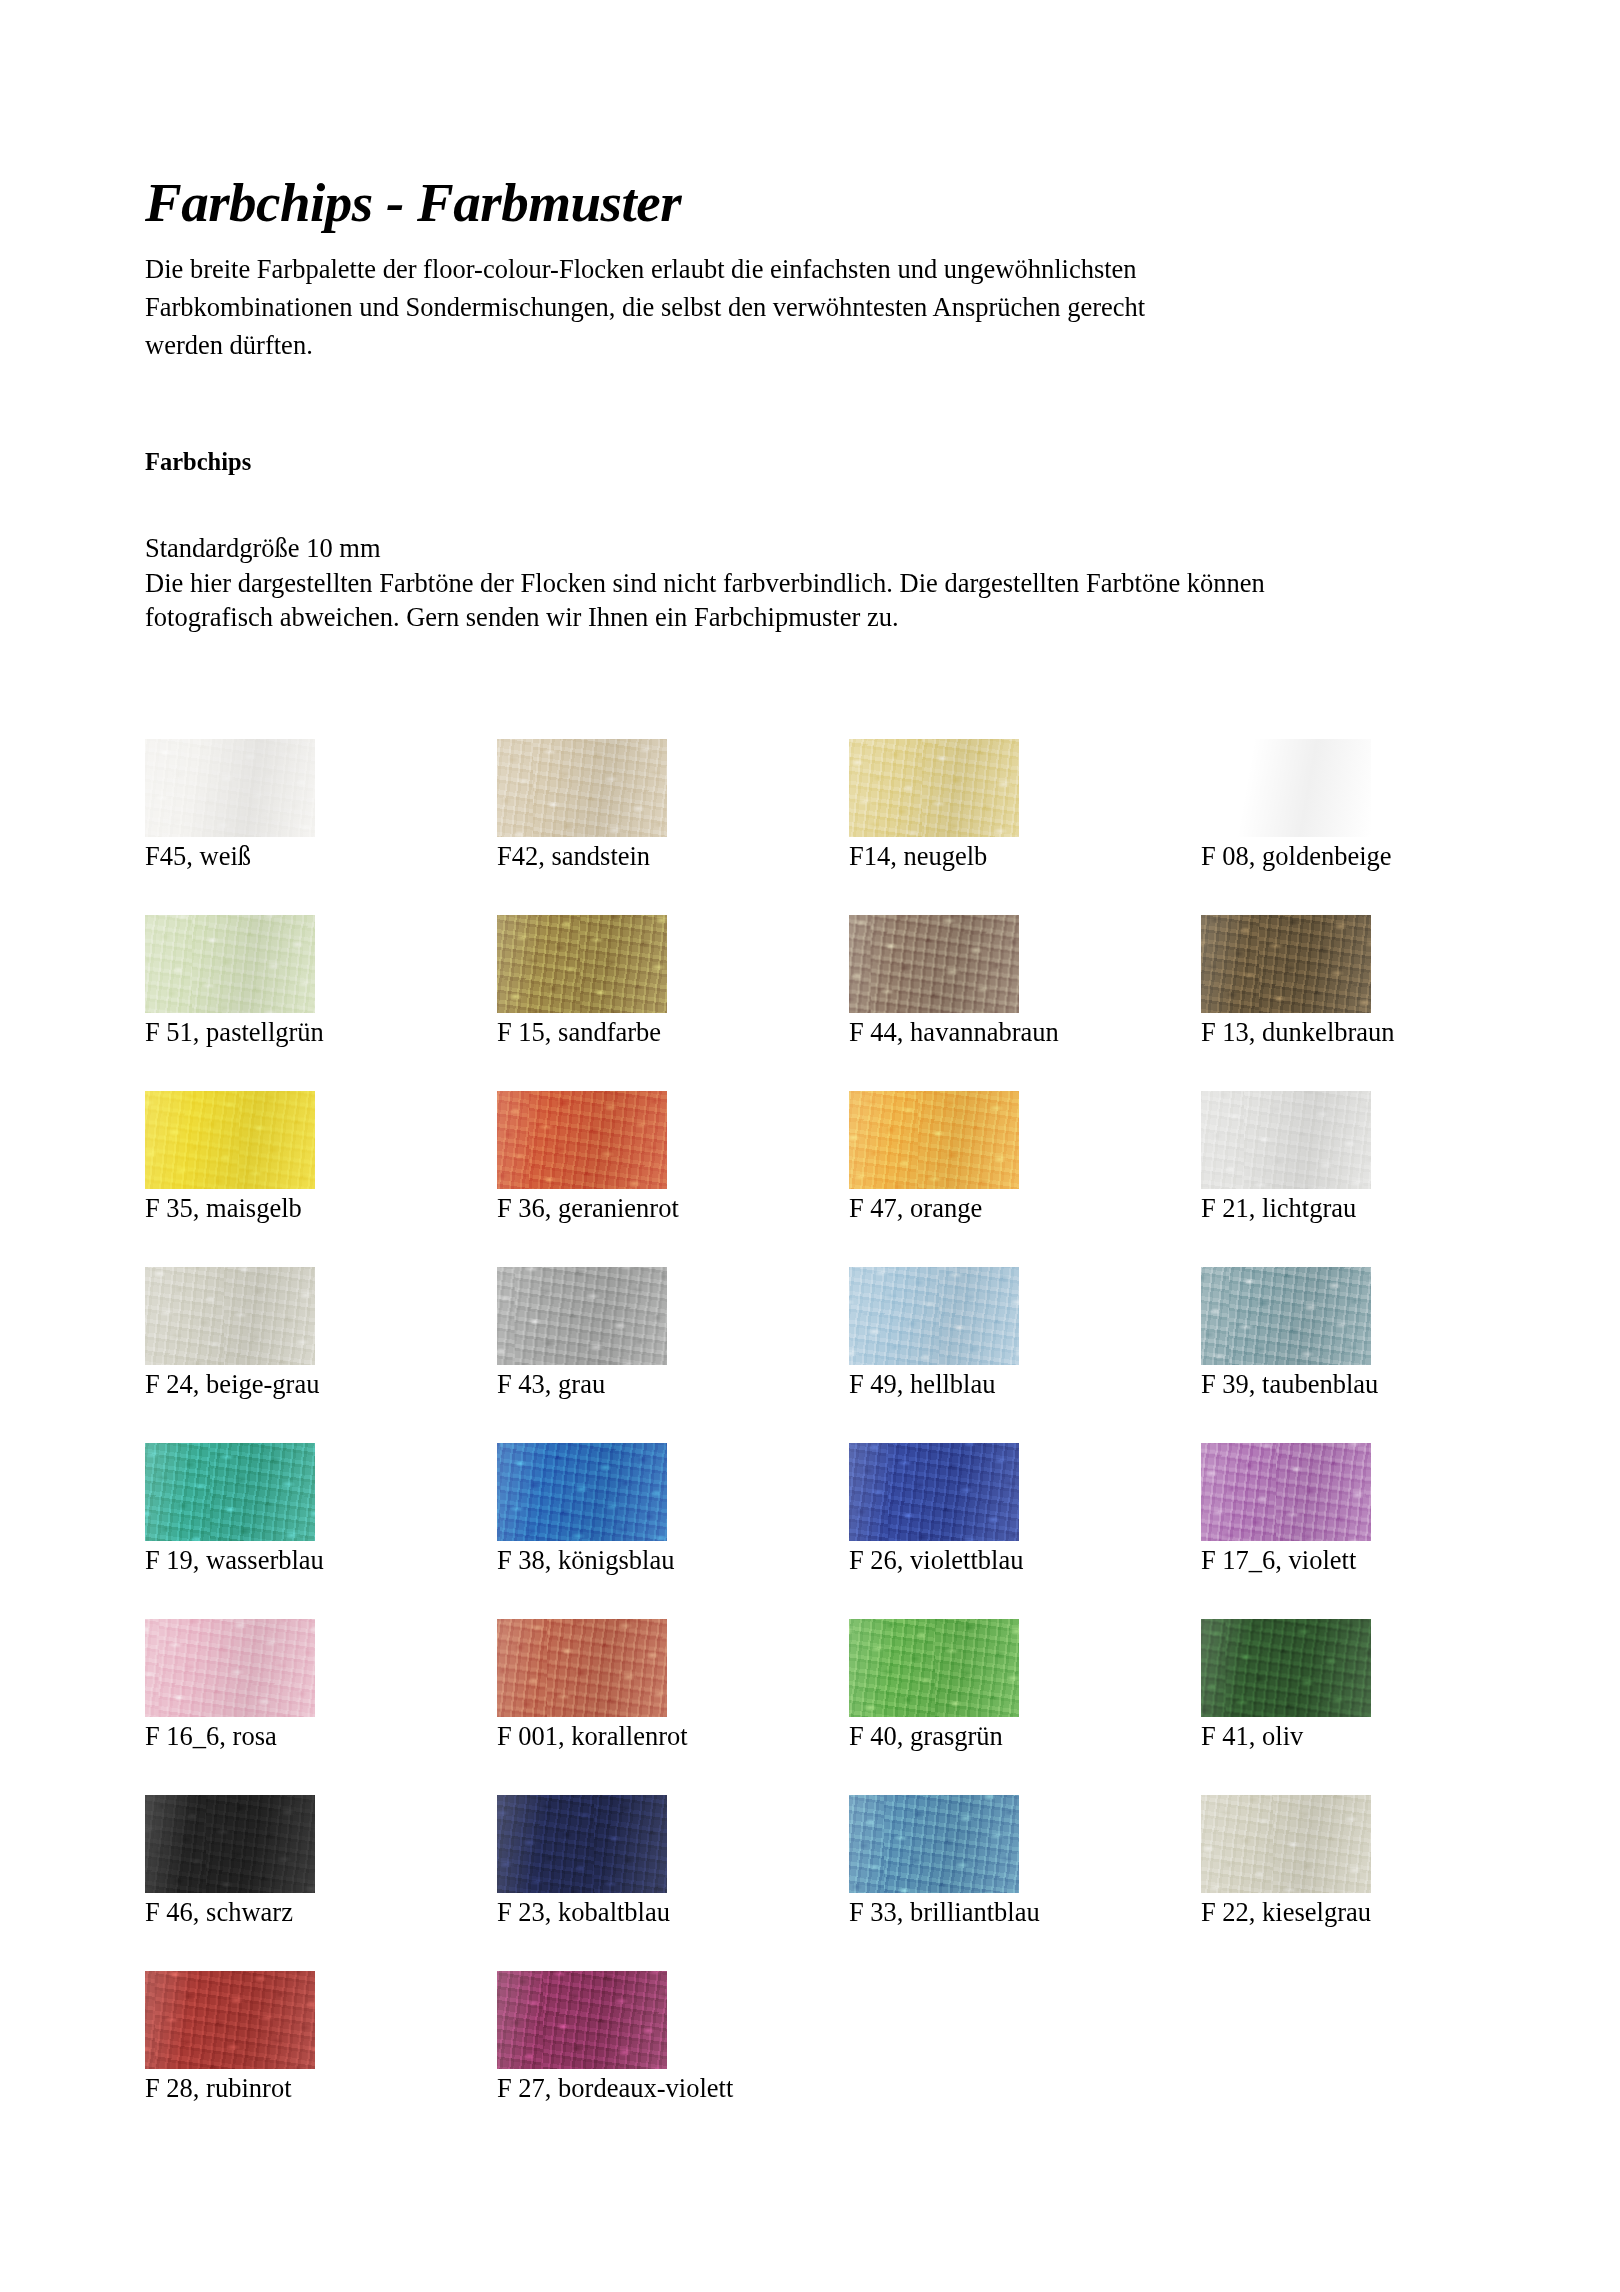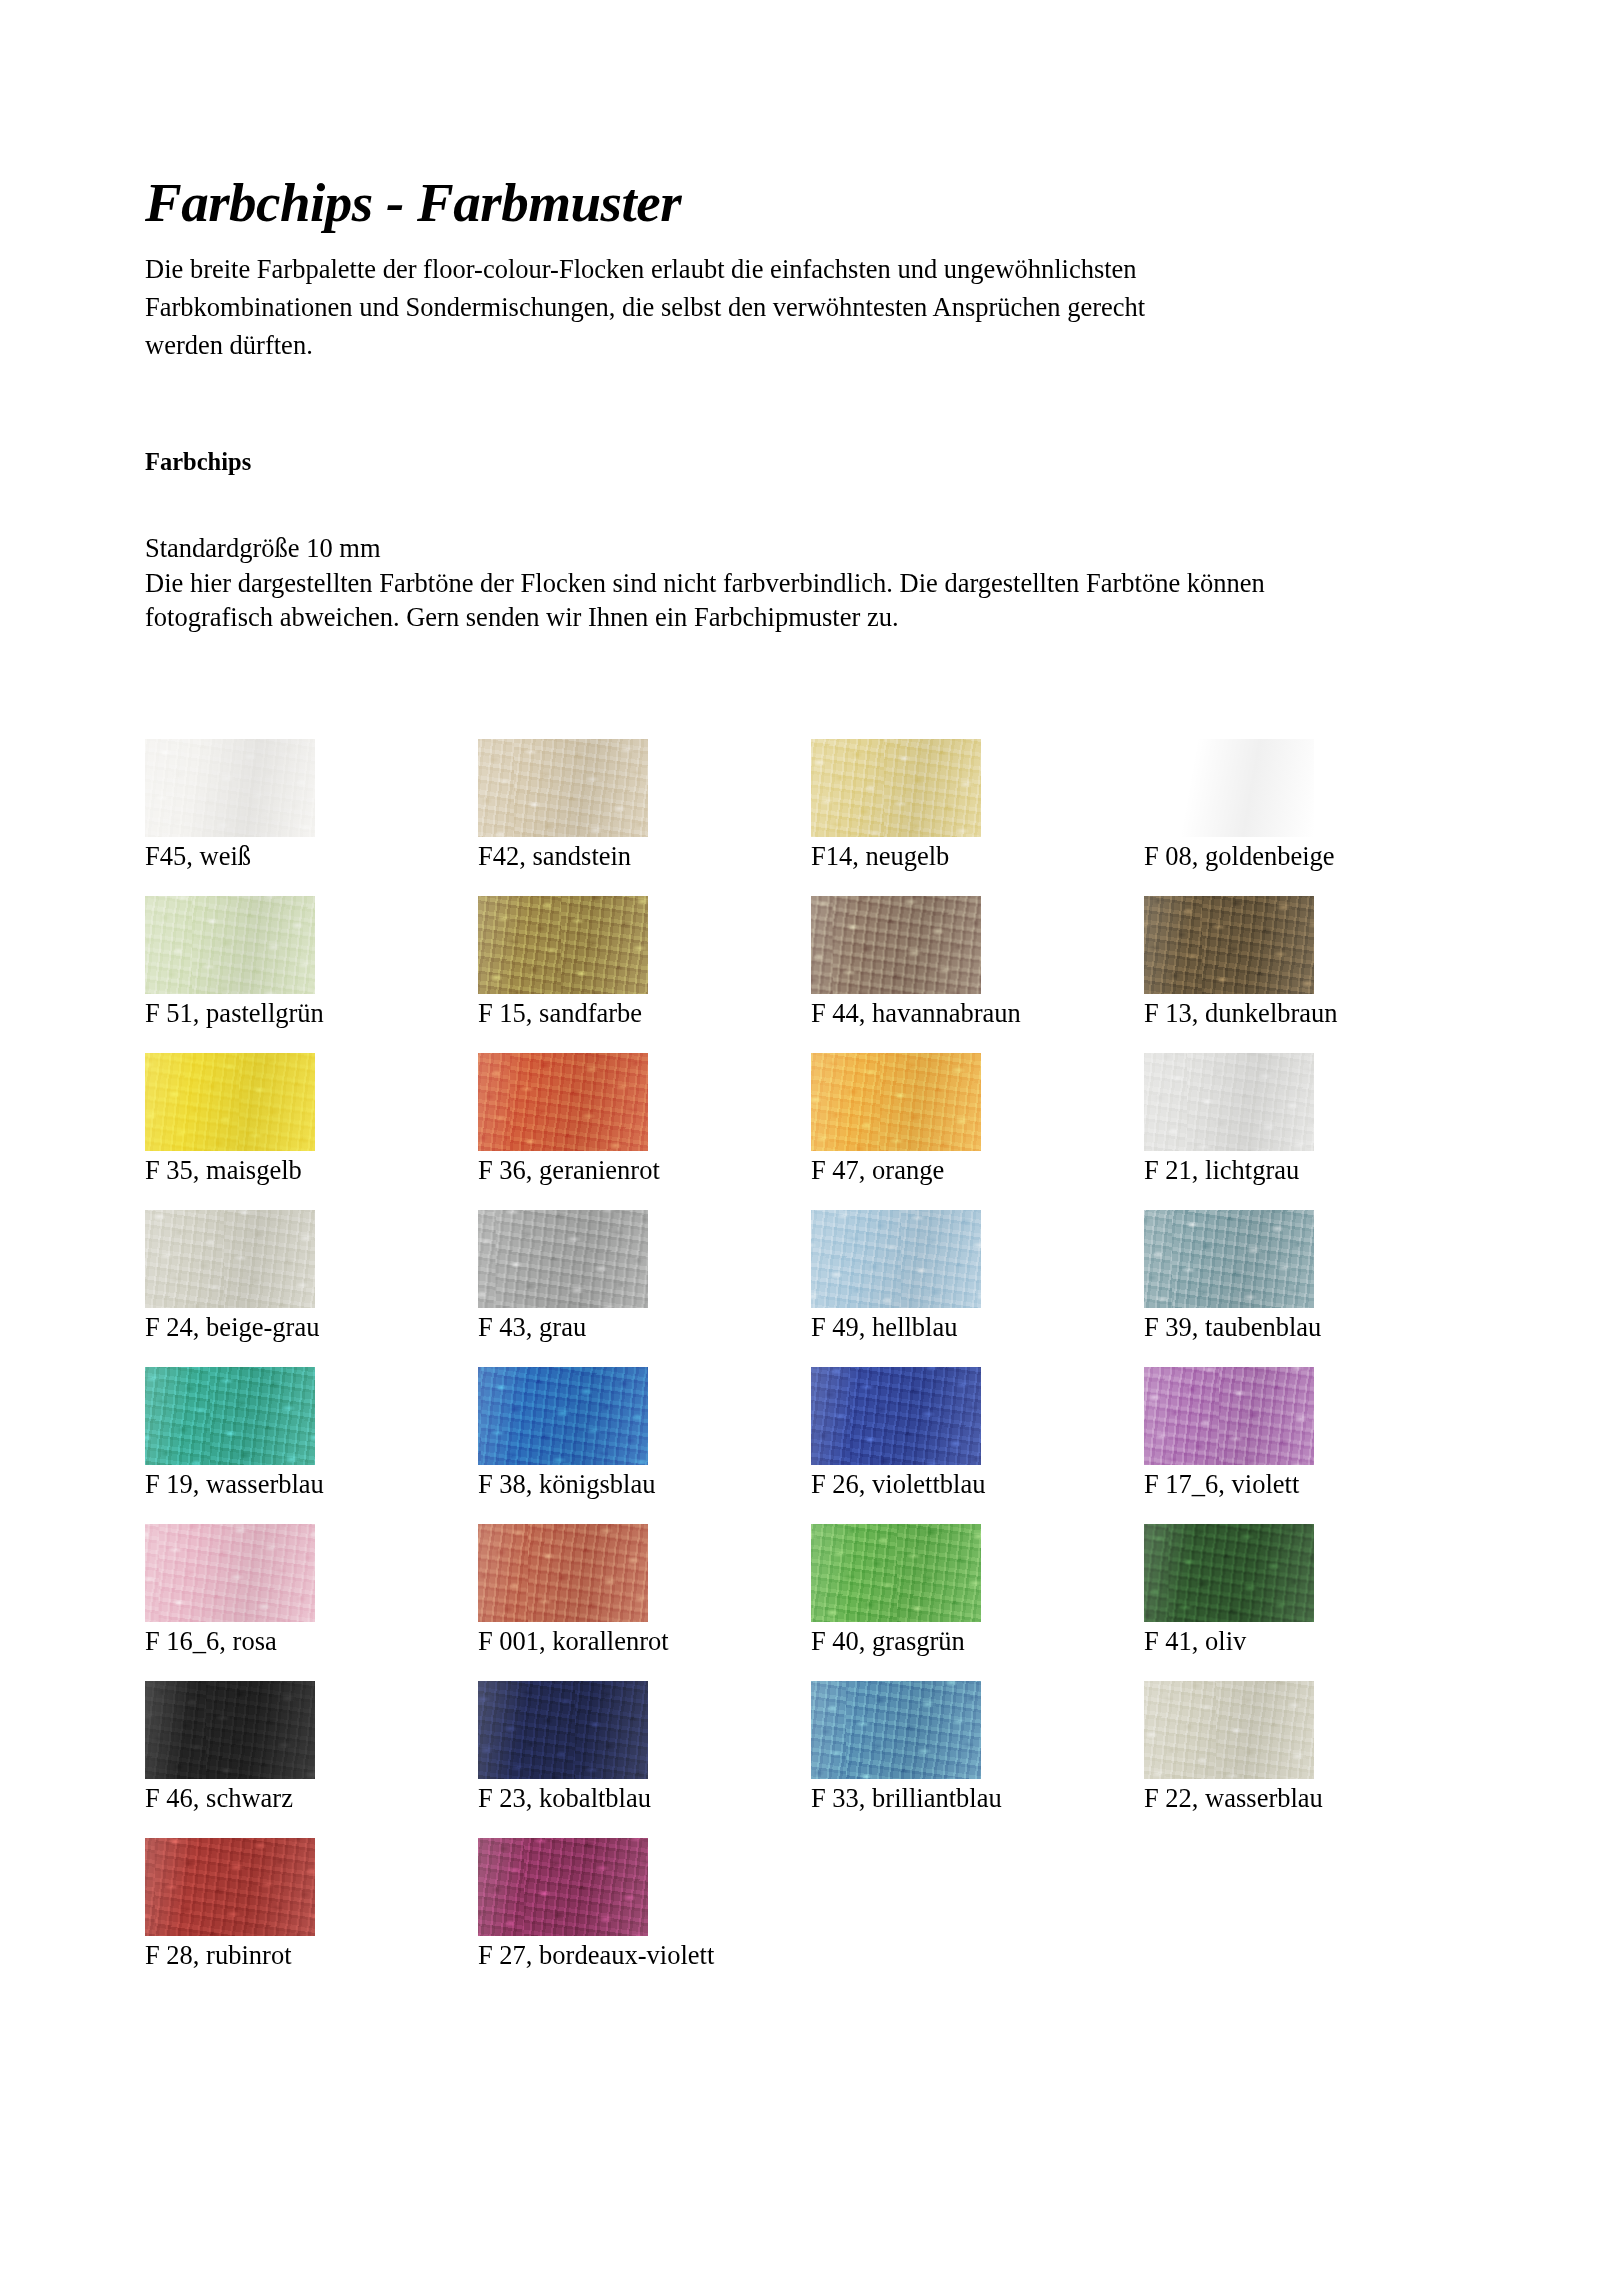--- a/index.html
+++ b/index.html
@@ -62,20 +62,21 @@
   .note span { display: block; white-space: pre; }
 
   
   .grid {
     margin-top: 104px;
     display: grid;
     grid-template-columns: repeat(4, 333px);
     grid-auto-rows: 157px;
     column-gap: 0px;
     row-gap: 0px;
+    gap: 19px;
   }
   .chip-cell {
     position: relative;
     width: 333px;
     height: 157px;
   }
   .chip {
     position: absolute;
     left: 0;
     top: 0;
@@ -336,21 +337,21 @@
             <div class="tex" style="background-position: 35px 82px;"></div>
             <div class="sheen"></div>
           </div>
           <div class="chip-label">F 33, brilliantblau</div>
         </div>
         <div class="chip-cell">
           <div class="chip" style="background-color: rgb(213, 211, 195);">
             <div class="tex" style="background-position: 72px 36px;"></div>
             <div class="sheen"></div>
           </div>
-          <div class="chip-label">F 22, wasserblau</div>
+          <div class="chip-label">F 22, kieselgrau</div>
         </div>
         <div class="chip-cell">
           <div class="chip" style="background-color: rgb(169, 58, 53);">
             <div class="tex" style="background-position: 9.8px 88px;"></div>
             <div class="sheen"></div>
           </div>
           <div class="chip-label">F 28, rubinrot</div>
         </div>
         <div class="chip-cell">
           <div class="chip" style="background-color: rgb(142, 53, 96);">

